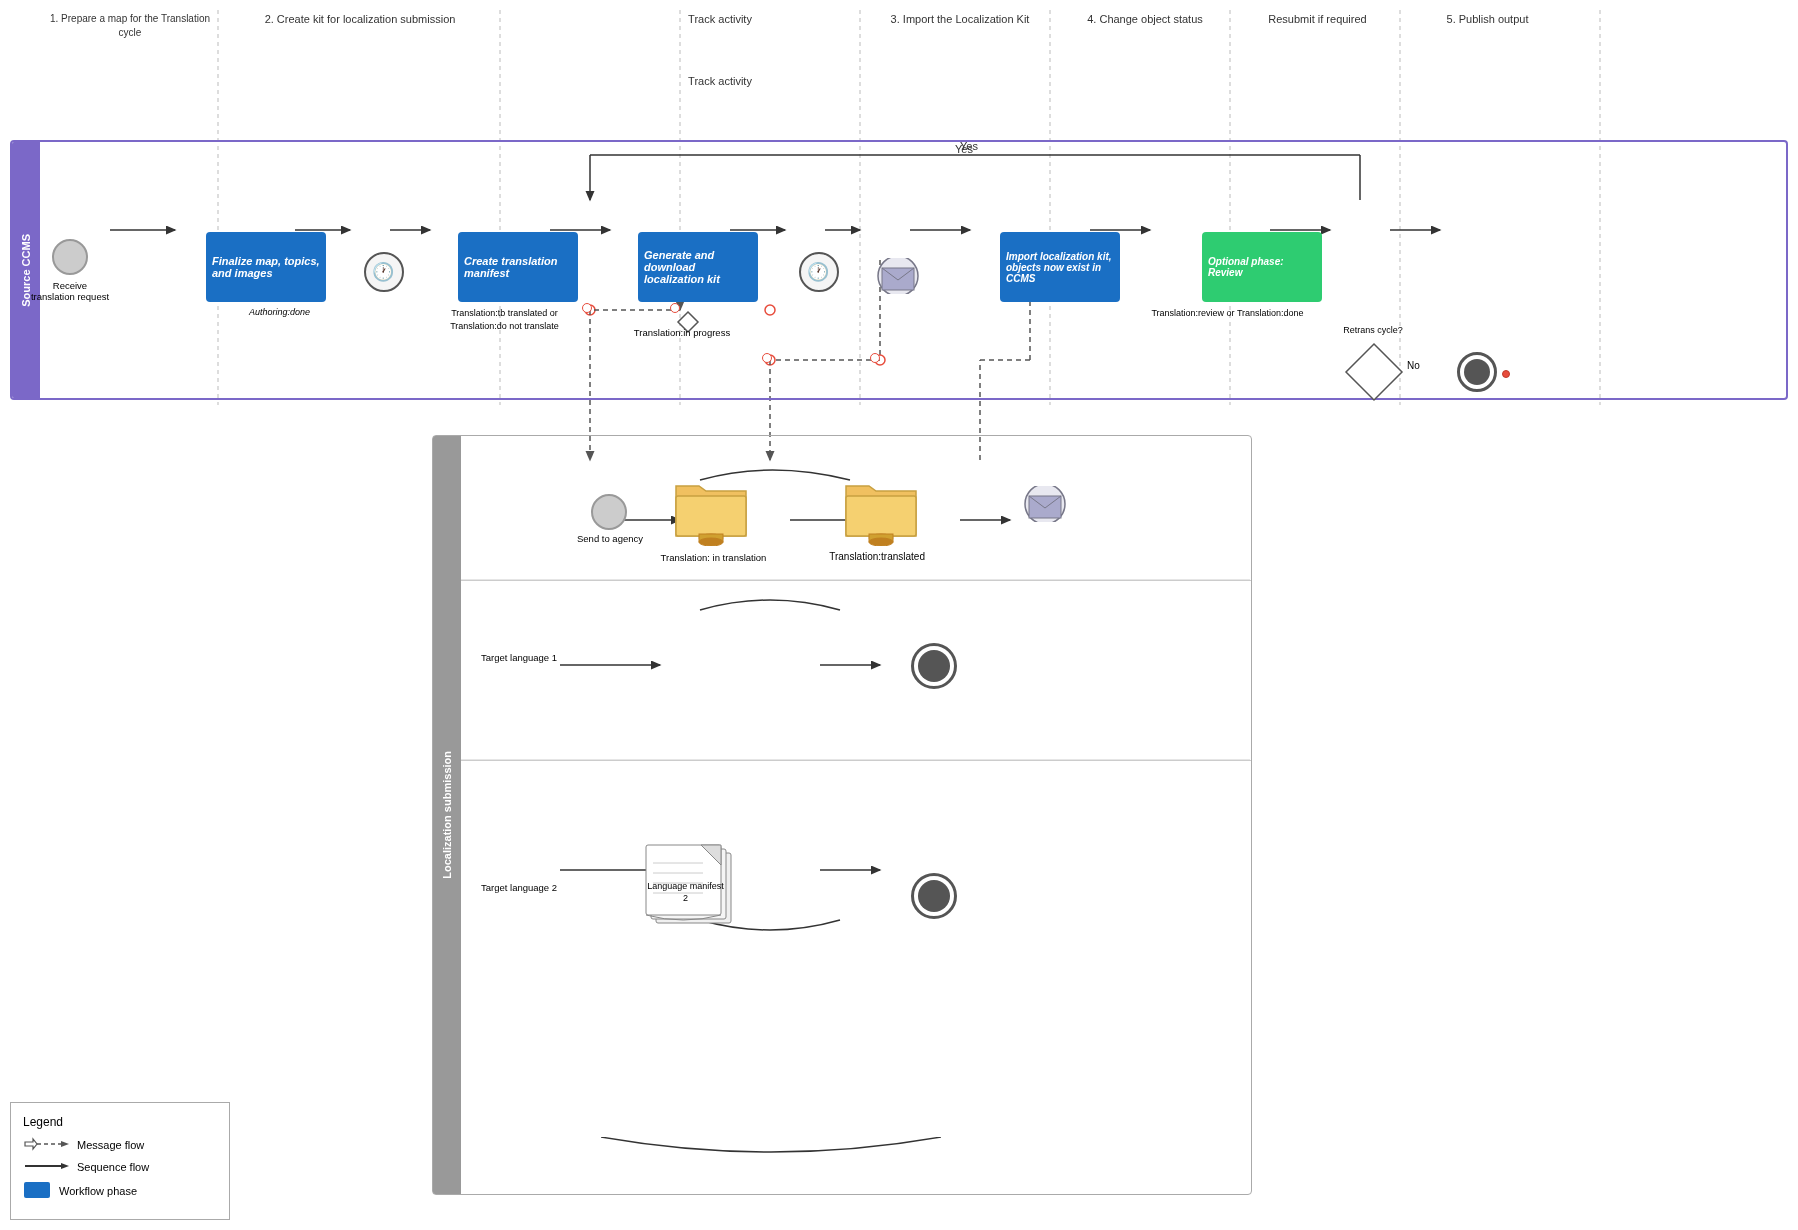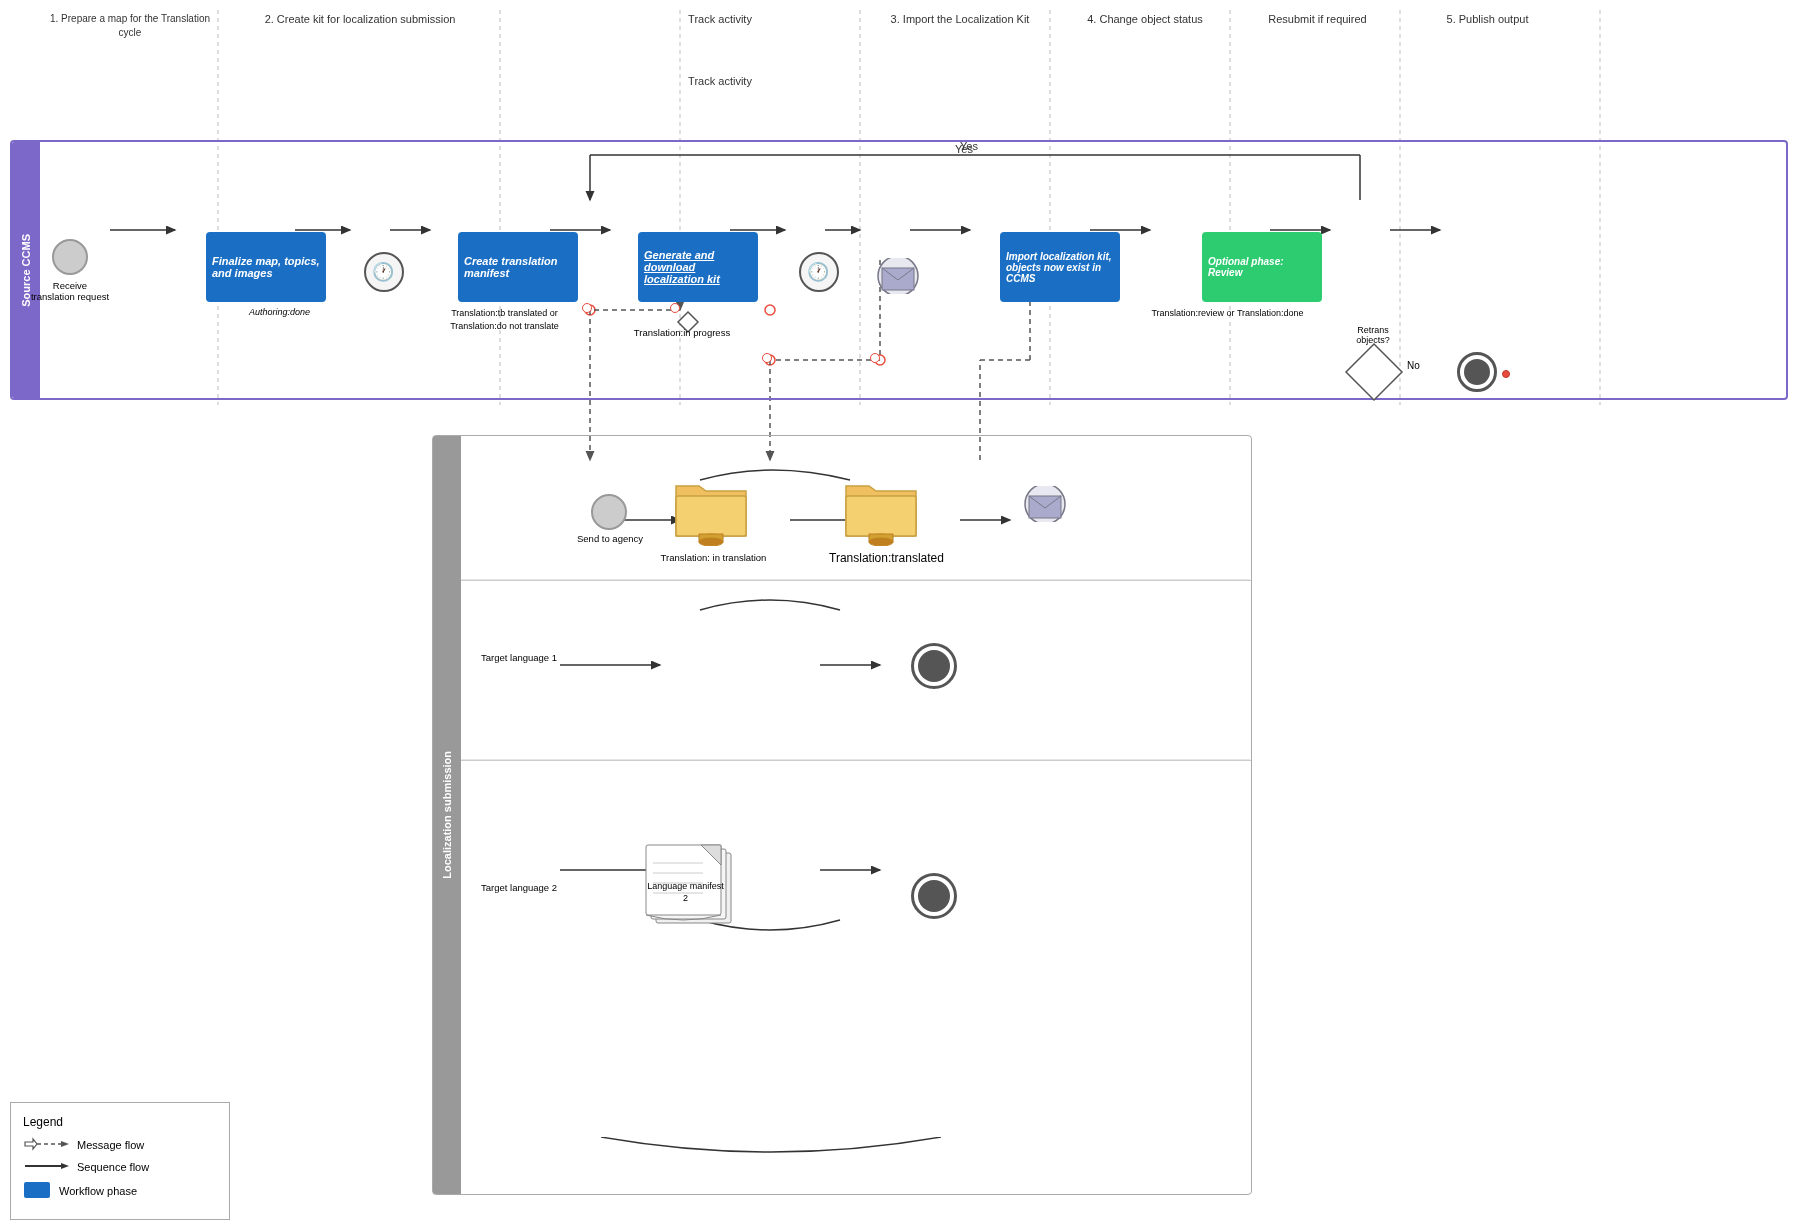--- a/index.html
+++ b/index.html
@@ -307,21 +307,21 @@
       <div class="node-blue-rect" style="display:flex;align-items:center;justify-content:center;">
         <span style="font-size:11px;font-style:italic;">Create translation
 manifest</span>
       </div>
     </div>
     <div style="position:absolute;left:415px;top:165px;width:155px;font-size:9px;text-align:center;line-height:1.4;">Translation:tb translated
 or
 Translation:do not translate</div>
 
     <div style="position:absolute;left:610px;top:90px;">
-      <div class="node-blue-rect" style="display:flex;align-items:center;justify-content:center;text-decoration:underline;">
+      <div class="node-blue-rect" style="display:flex;align-items:center;justify-content:center;">
         <span style="font-size:11px;font-style:italic;">Generate and
 download
 localization kit</span>
       </div>
     </div>
 
     <div style="position:absolute;left:664px;top:168px;">
       <svg width="24" height="24" viewBox="0 0 24 24">
         <polygon points="12,2 22,12 12,22 2,12" fill="white" stroke="#555" stroke-width="1.5"></polygon>
       </svg>
@@ -357,21 +357,21 @@
     <div style="position:absolute;left:1138px;top:165px;width:155px;font-size:9px;text-align:center;line-height:1.4;">Translation:review
 or
 Translation:done</div>
 
     <div style="position:absolute;left:1332px;top:200px;">
       <svg width="60" height="60" viewBox="0 0 60 60">
         <polygon points="30,2 58,30 30,58 2,30" fill="white" stroke="#555" stroke-width="1.5"></polygon>
       </svg>
     </div>
     <div style="position:absolute;left:1330px;top:183px;width:62px;font-size:9px;text-align:center;">Retrans
-objects?</div>
+cycle?</div>
 
     <div style="position:absolute;left:1395px;top:218px;font-size:10px;">No</div>
 
     <div style="position:absolute;left:1445px;top:210px;">
       <div class="end-circle-outer">
         <div class="end-circle-inner"></div>
       </div>
     </div>
 
     <div style="position:absolute;left:1490px;top:228px;width:8px;height:8px;border-radius:50%;background:#e74c3c;border:1px solid #c0392b;"></div>
@@ -422,21 +422,21 @@
       <div style="position:absolute;left:560px;top:50px;">
         <svg width="48" height="36" viewBox="0 0 48 36">
           <circle cx="24" cy="18" r="20" fill="#e8e8f0" stroke="#778" stroke-width="1.5"></circle>
           <rect x="8" y="10" width="32" height="22" fill="#aac" stroke="#778" stroke-width="1"></rect>
           <polyline points="8,10 24,22 40,10" fill="none" stroke="#778" stroke-width="1"></polyline>
         </svg>
       </div>
 
       <div style="position:absolute;left:195px;top:115px;width:115px;font-size:9.5px;text-align:center;line-height:1.4;">Translation:
 in translation</div>
-      <div style="position:absolute;left:368px;top:115px;width:120px;font-size:12px;text-align:left;">Translation:translated</div>
+      <div style="position:absolute;left:344px;top:115px;width:120px;font-size:10px;text-align:right;">Translation:translated</div>
     </div>
 
     <div style="position:absolute;left:28px;top:145px;right:0;height:180px;border-bottom:1px solid #ccc;">
       <div style="position:absolute;left:20px;top:70px;font-size:9.5px;text-align:center;line-height:1.4;">Target
 language 1</div>
 
 
       <div style="position:absolute;left:450px;top:62px;">
         <div class="end-circle-outer" style="width:46px;height:46px;">
           <div class="end-circle-inner" style="width:32px;height:32px;"></div>

